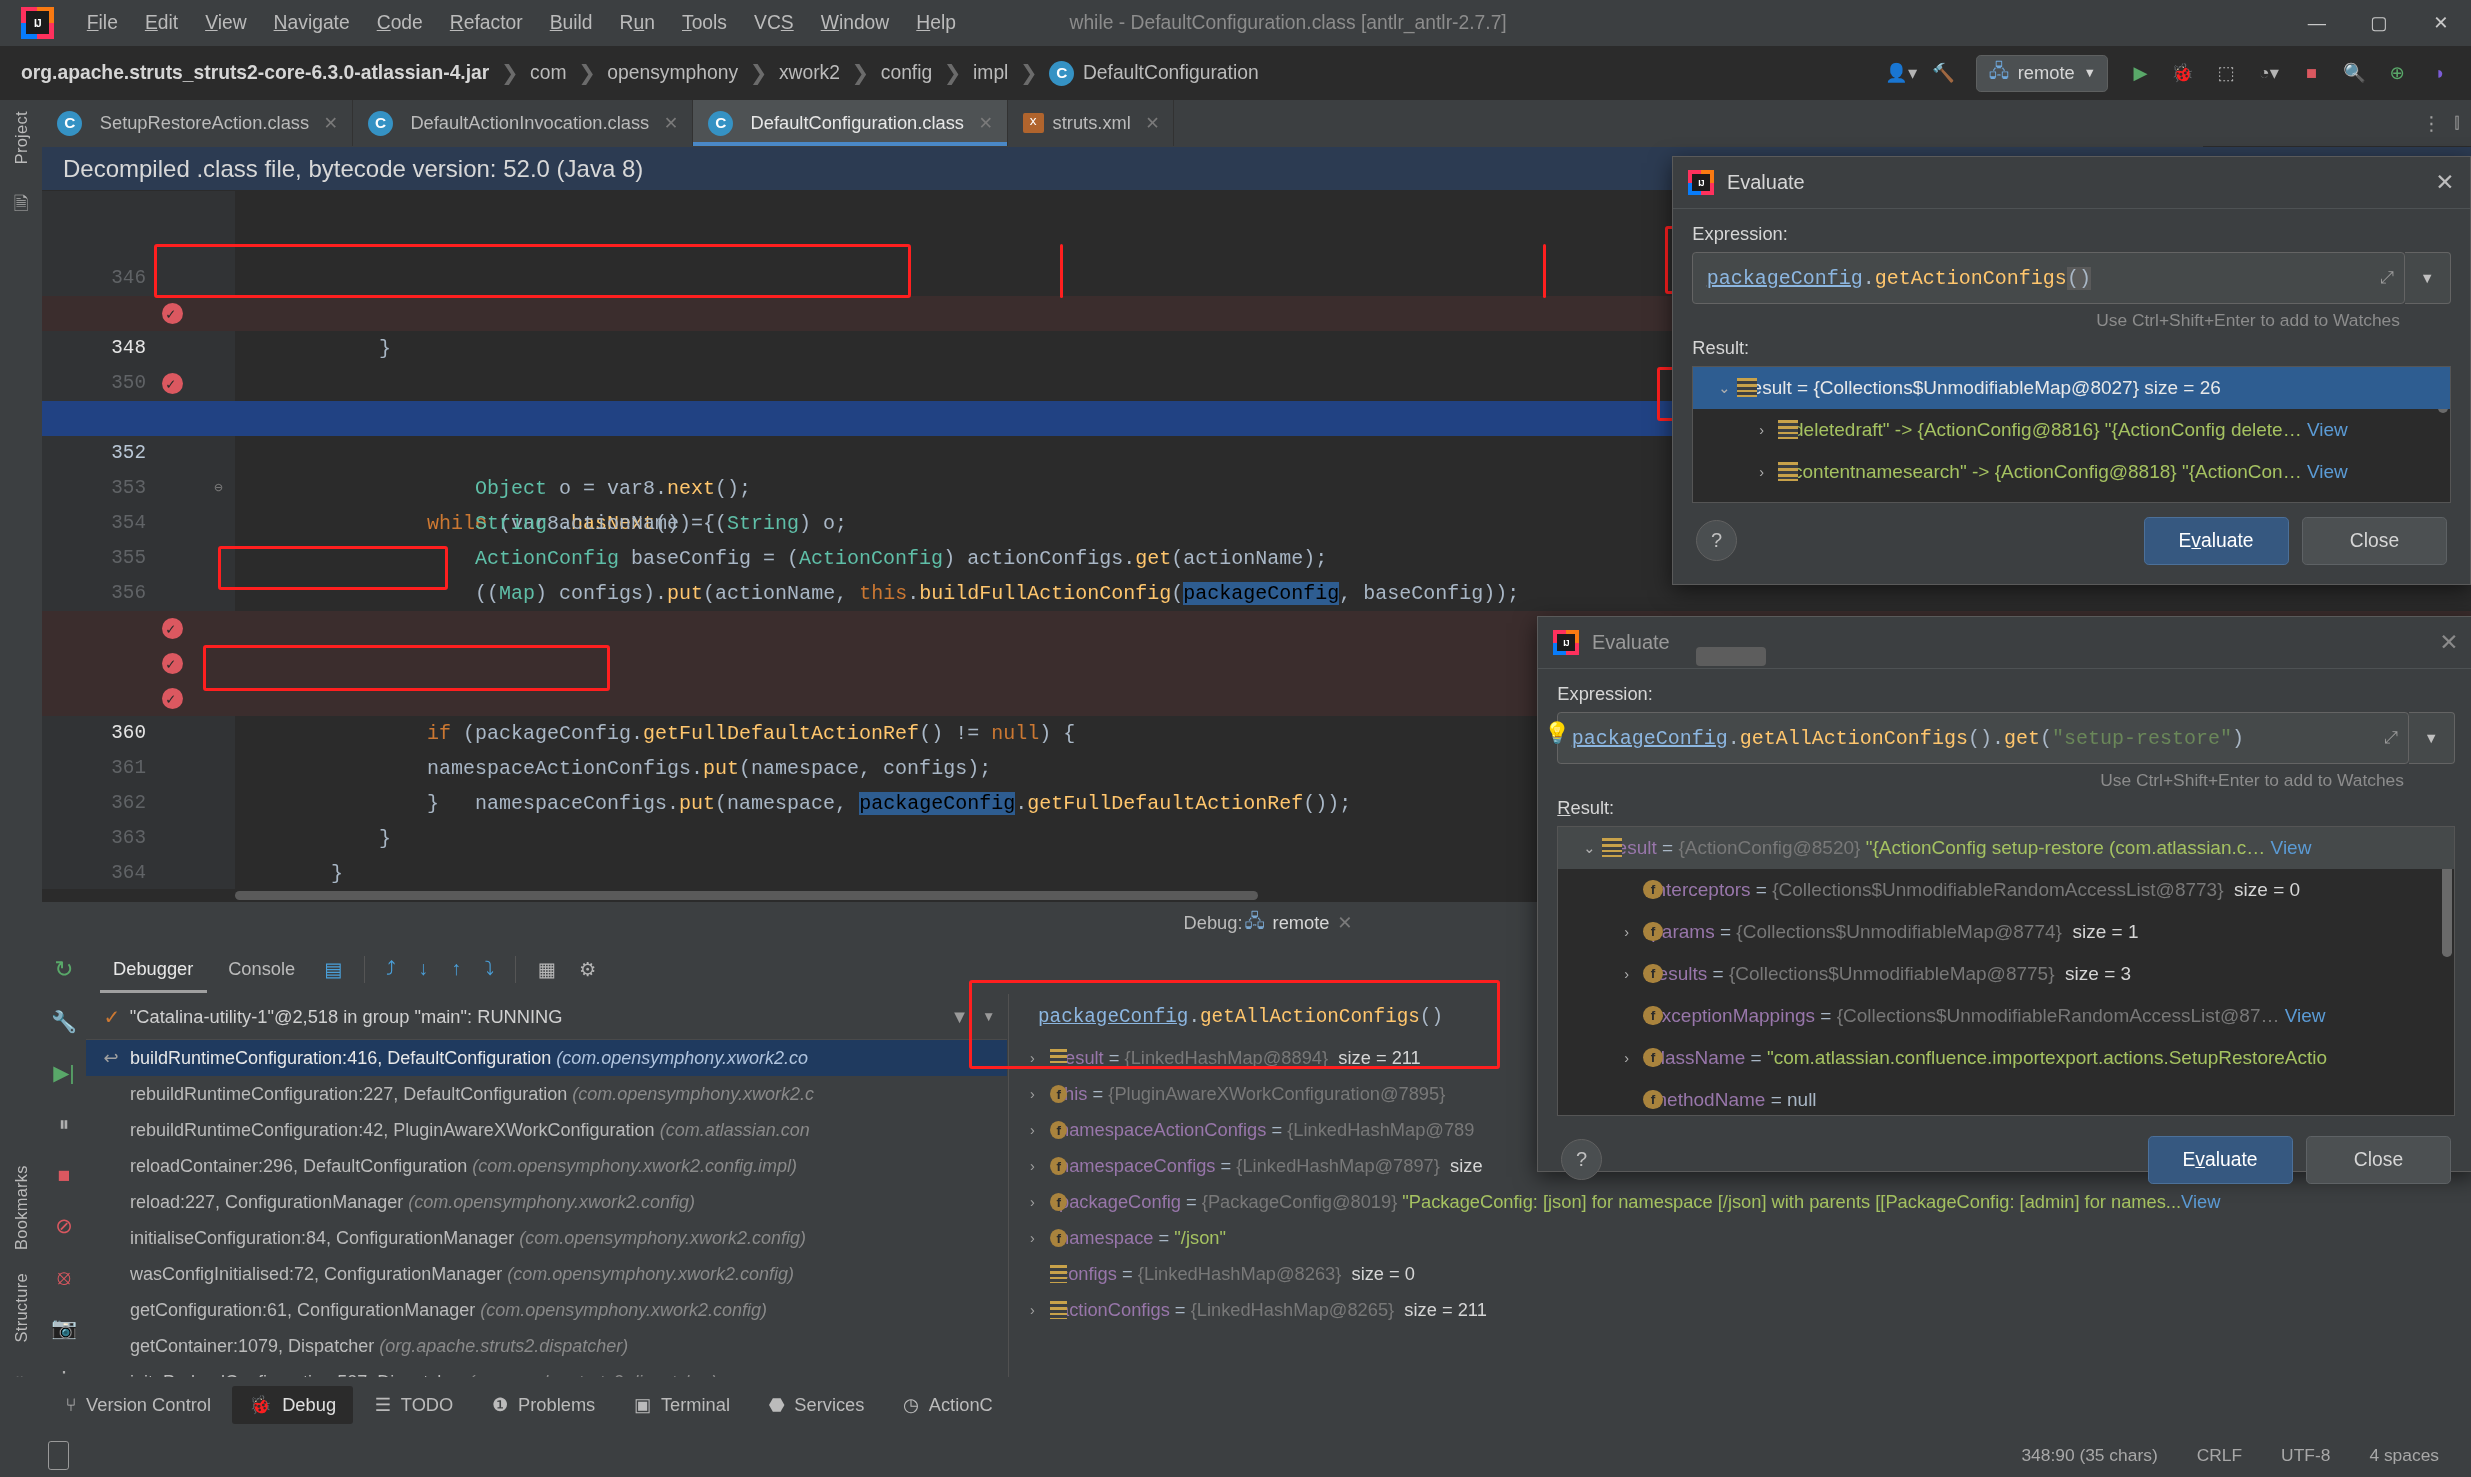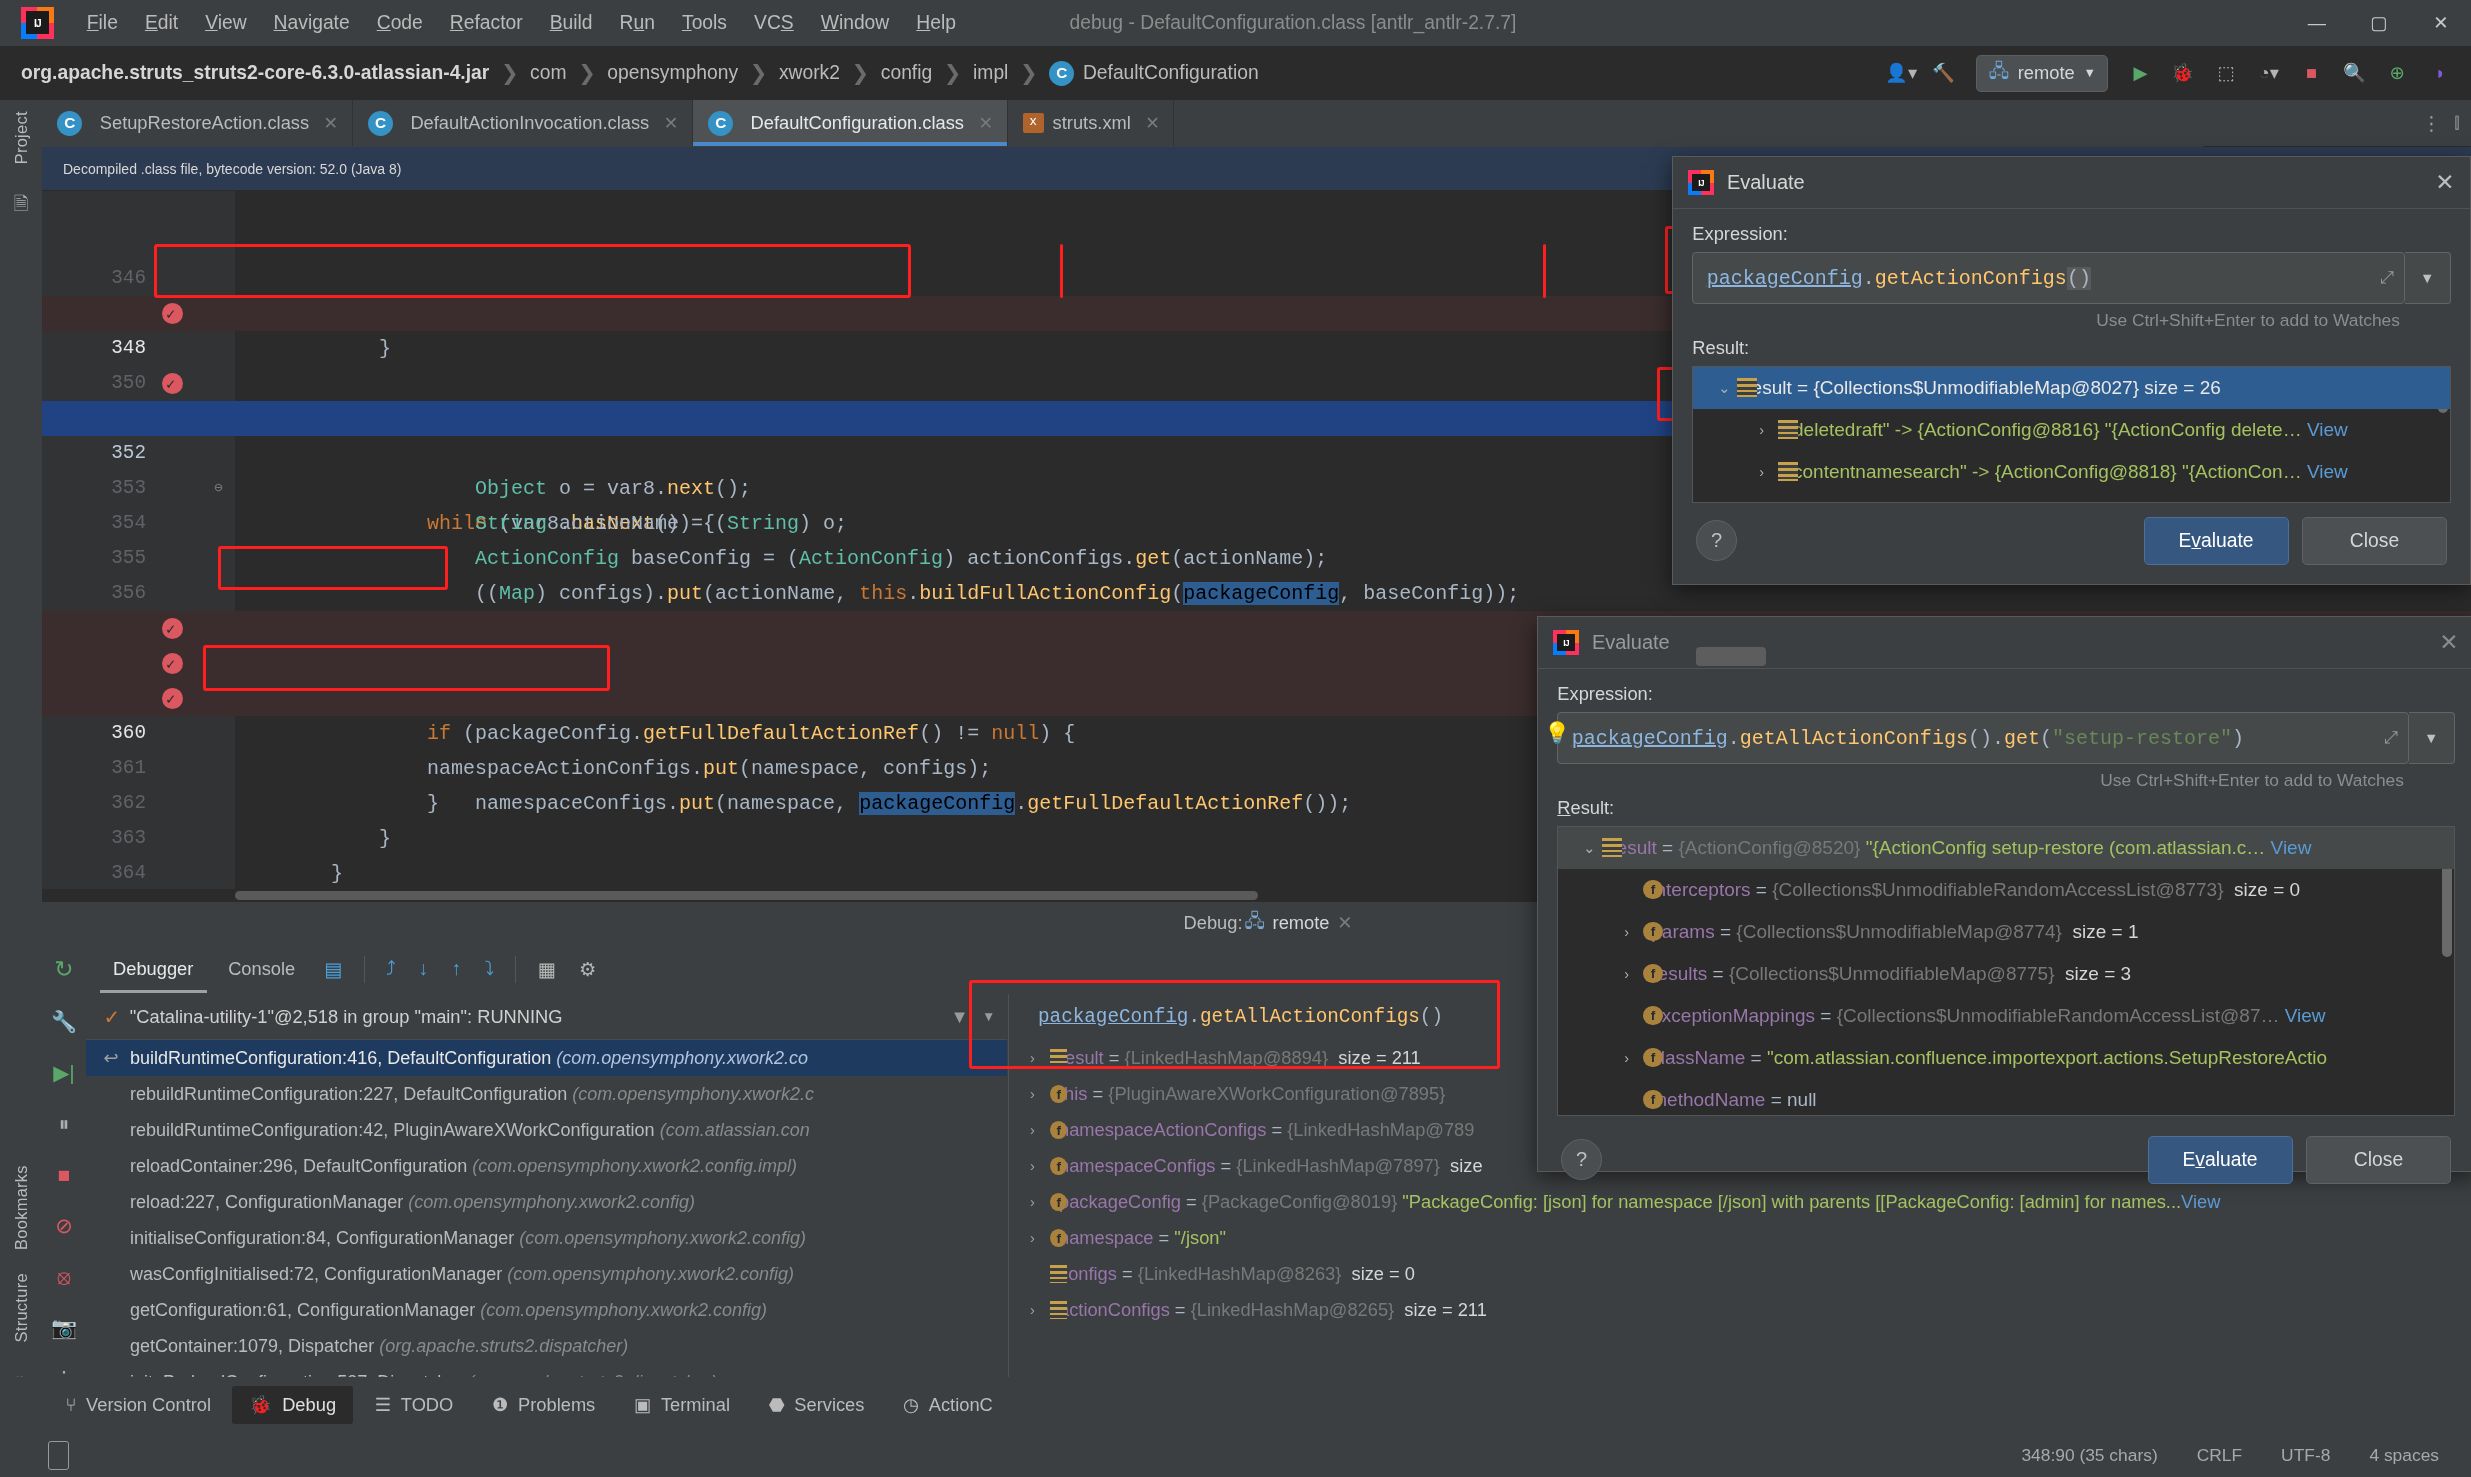--- a/index.html
+++ b/index.html
@@ -73,21 +73,21 @@
   .tab.active { background:#4e5254; color:#e8e8e8; }
   .tab.active::after { content:''; position:absolute; left:0; bottom:0; width:100%; height:3.9px; background:#4a88c7; }
   .tab .x { color:#7a7a7a; font-size:17.4px; margin-left:5.8px; }
   .xml-ico { width:21px; height:19.3px; background:#b0642d; border-radius:1.9px; position:relative; }
   .xml-ico::after{content:'x';position:absolute;left:6.8px;top:0px;color:#fff;font-size:13.5px;}
   .tab-right { margin-left:auto; display:flex; align-items:center; padding-right:11.6px; color:#a0a0a0; font-size:19.3px; gap:13.5px;}
 
   
   .banner {
     position:absolute; left:42px; top:147px; width:2429px; height:44px; background:#2c3b52;
-    display:flex; align-items:center; color:#d8d8d8; font-size:14px; padding-left:21px;
+    display:flex; align-items:center; color:#d8d8d8; font-size:24px; padding-left:21px;
     border-bottom:1px solid #2b2b2b;
   }
 
   
   .editor {
     position:absolute; left:42px; top:191px; width:2429px; height:711px; background:#2b2b2b;
     overflow:hidden;
   }
   .gutter-bg{position:absolute;left:0;top:0;width:193px;height:100%;background:#313335;}
   .code-area { position:absolute; left:0; top:0; width:100%; height:100%; }
@@ -246,21 +246,21 @@
     <div class="menu-item"><u>V</u>iew</div>
     <div class="menu-item"><u>N</u>avigate</div>
     <div class="menu-item"><u>C</u>ode</div>
     <div class="menu-item"><u>R</u>efactor</div>
     <div class="menu-item"><u>B</u>uild</div>
     <div class="menu-item">R<u>u</u>n</div>
     <div class="menu-item"><u>T</u>ools</div>
     <div class="menu-item">VC<u>S</u></div>
     <div class="menu-item"><u>W</u>indow</div>
     <div class="menu-item"><u>H</u>elp</div>
-    <div class="win-title">debug - DefaultConfiguration.class [antlr_antlr-2.7.7]</div>
+    <div class="win-title">while - DefaultConfiguration.class [antlr_antlr-2.7.7]</div>
     <div class="win-ctrls">
       <div class="win-btn">—</div>
       <div class="win-btn">▢</div>
       <div class="win-btn">✕</div>
     </div>
   </div>
 
   <div class="navbar">
     <div class="crumbs">
       <span class="crumb first">org.apache.struts_struts2-core-6.3.0-atlassian-4.jar</span>

